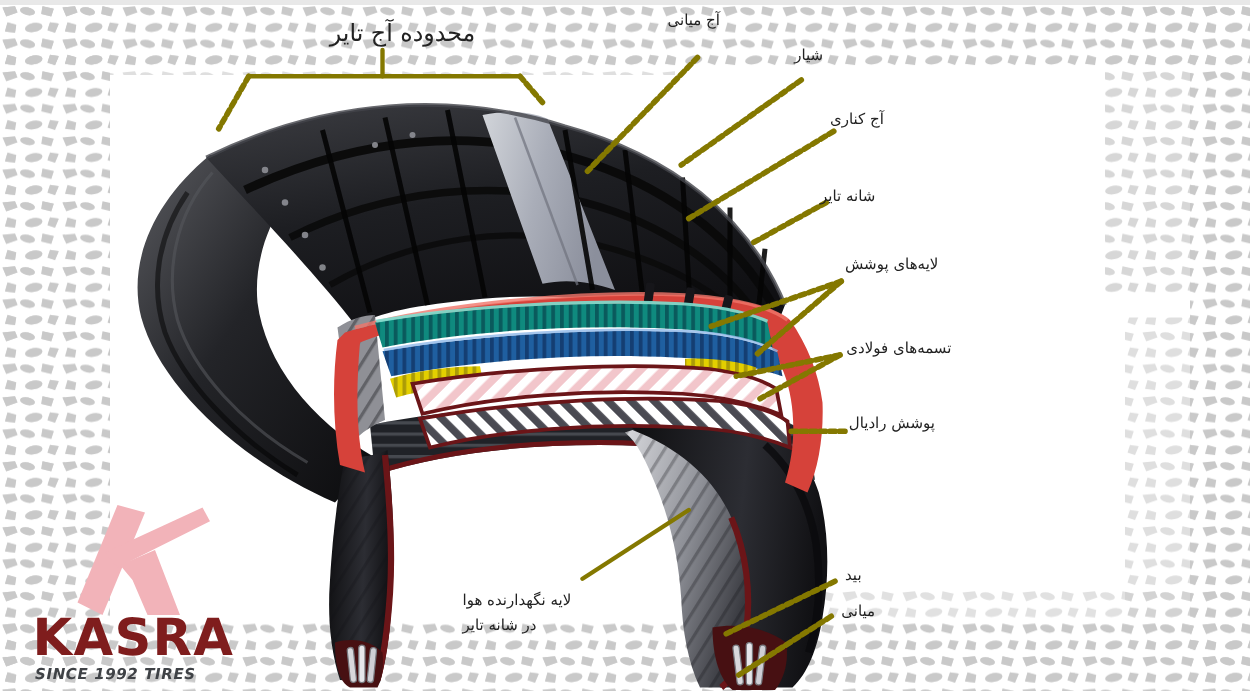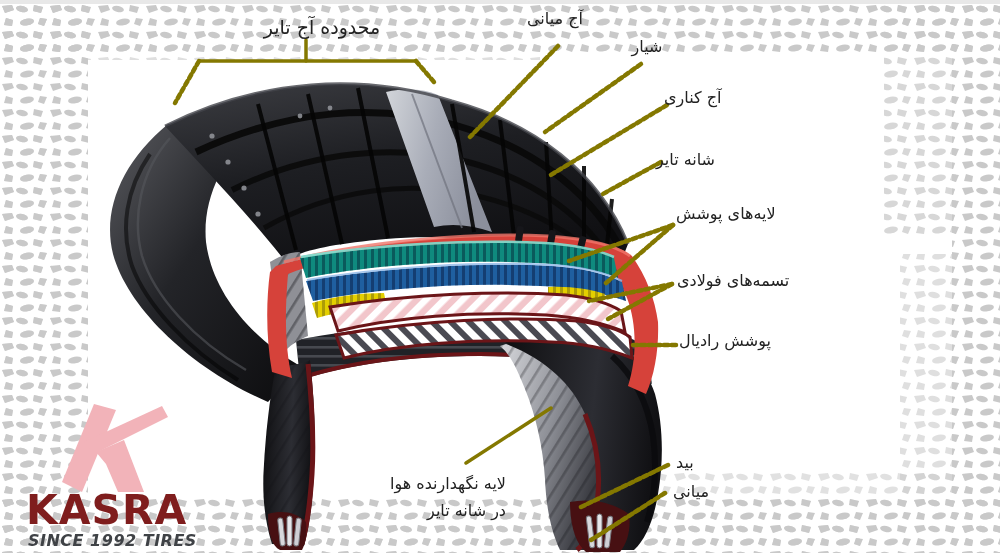--- a/index.html
+++ b/index.html
@@ -4,37 +4,37 @@
 <style>
   html,body{margin:0;padding:0;background:#e8e8e8;}
   .stage{
     position:relative;width:1000px;height:553px;margin:4px auto;
     background:#ffffff;overflow:hidden;
     font-family:"DejaVu Sans",sans-serif;
   }
   .stage svg.scene{position:absolute;left:0;top:0;}
   .lbl{
     position:absolute;direction:rtl;color:#222222;
-    font-size:16px;line-height:1.25;white-space:nowrap;
+    font-size:12px;line-height:1.25;white-space:nowrap;
     font-family:"DejaVu Sans",sans-serif;
   }
   .lbl.center{text-align:center;white-space:normal;}
   .lbl.startleft{text-align:left;}
-  .lbl-air{line-height:1.7;text-align:right;white-space:normal;}
+  .lbl-air{line-height:1.7;text-align:left;white-space:normal;}
   
   .logo{position:absolute;left:22px;top:398px;width:180px;height:150px;}
   .logo-mark{position:absolute;left:38px;top:0;}
   .logo-name{
     position:absolute;left:4px;top:88px;width:172px;
     font-size:41px;font-weight:bold;
     color:#7f1d1d;letter-spacing:1px;line-height:1;
   }
   .logo-tagline{
     position:absolute;left:6px;top:131px;width:172px;
-    font-size:16px;font-weight:bold;font-style:italic;
+    font-size:12px;font-weight:bold;font-style:italic;
     color:#3f4246;letter-spacing:0.5px;line-height:1;
   }
 </style>
 </head>
 <body>
 
 <div class="stage">
 
   <svg class="scene" width="1000" height="553" viewBox="0 0 1000 553">
     <defs>

